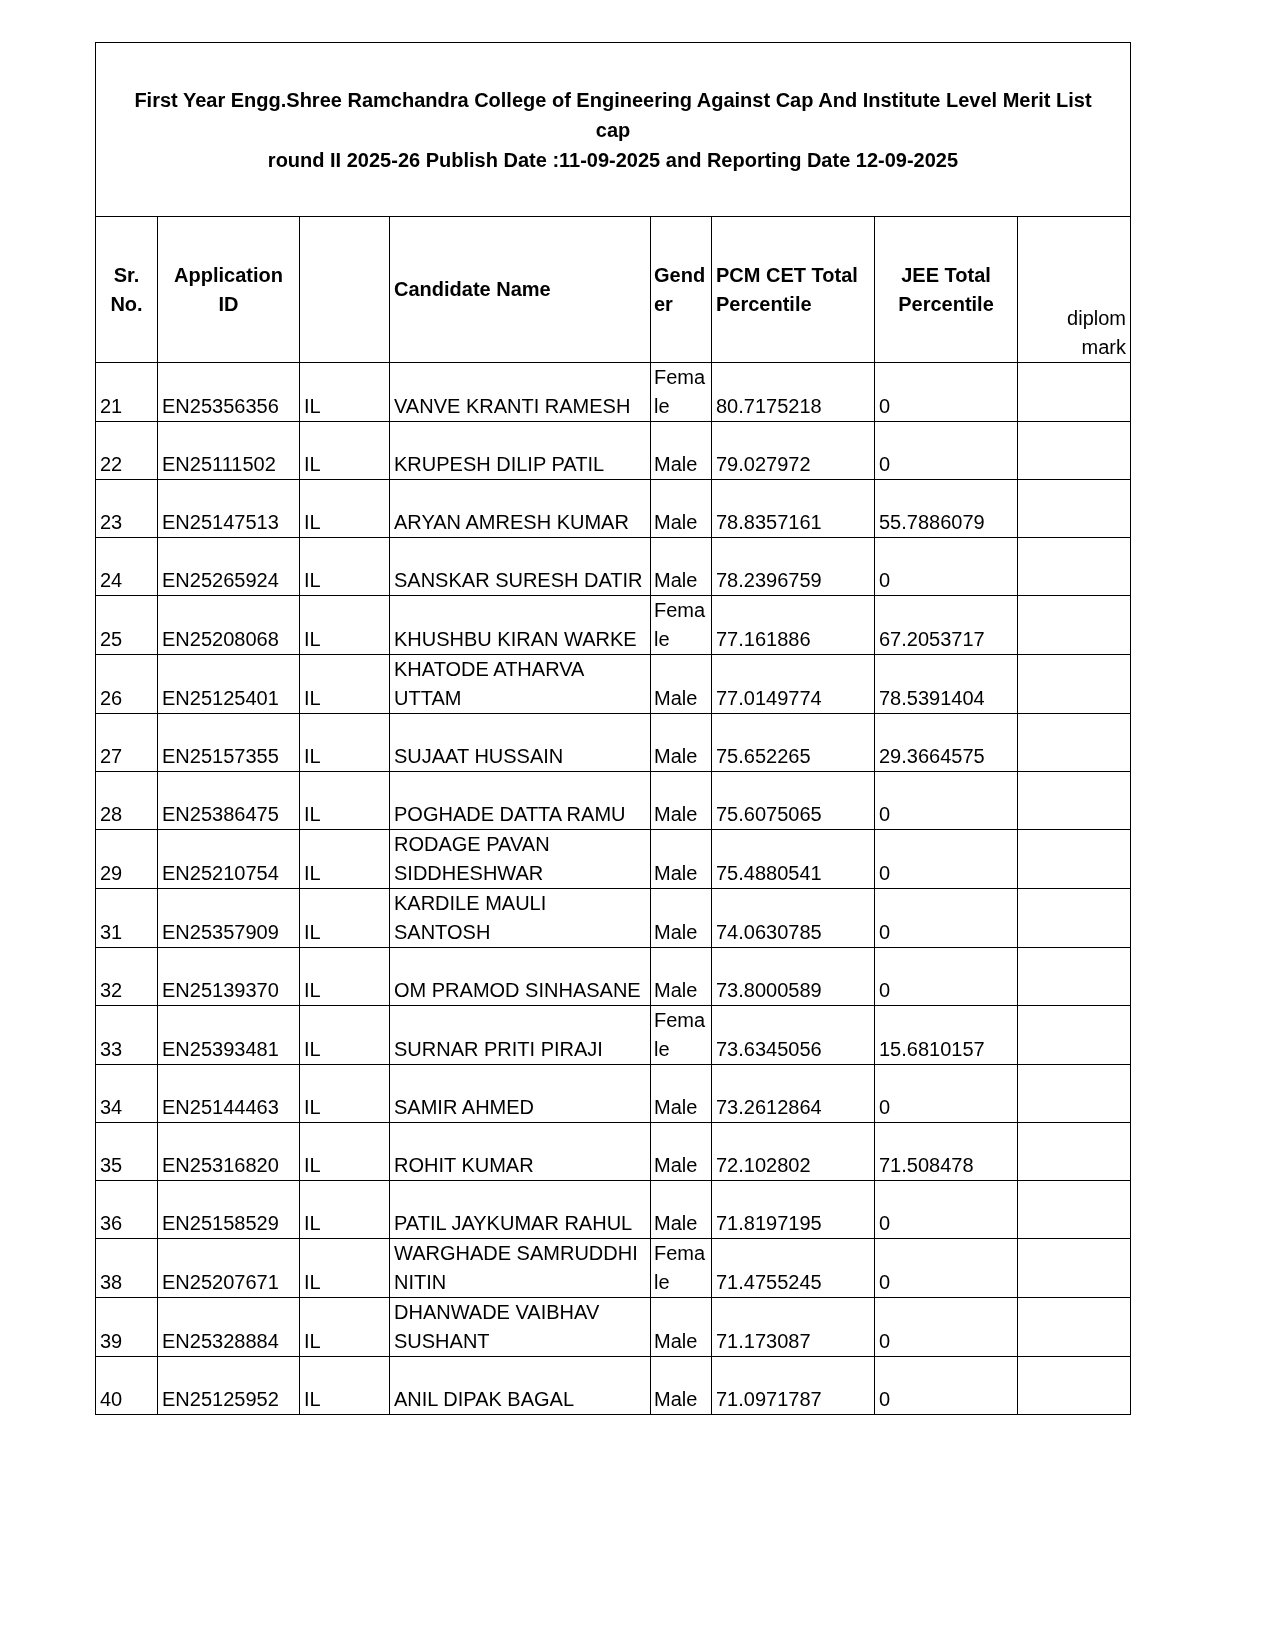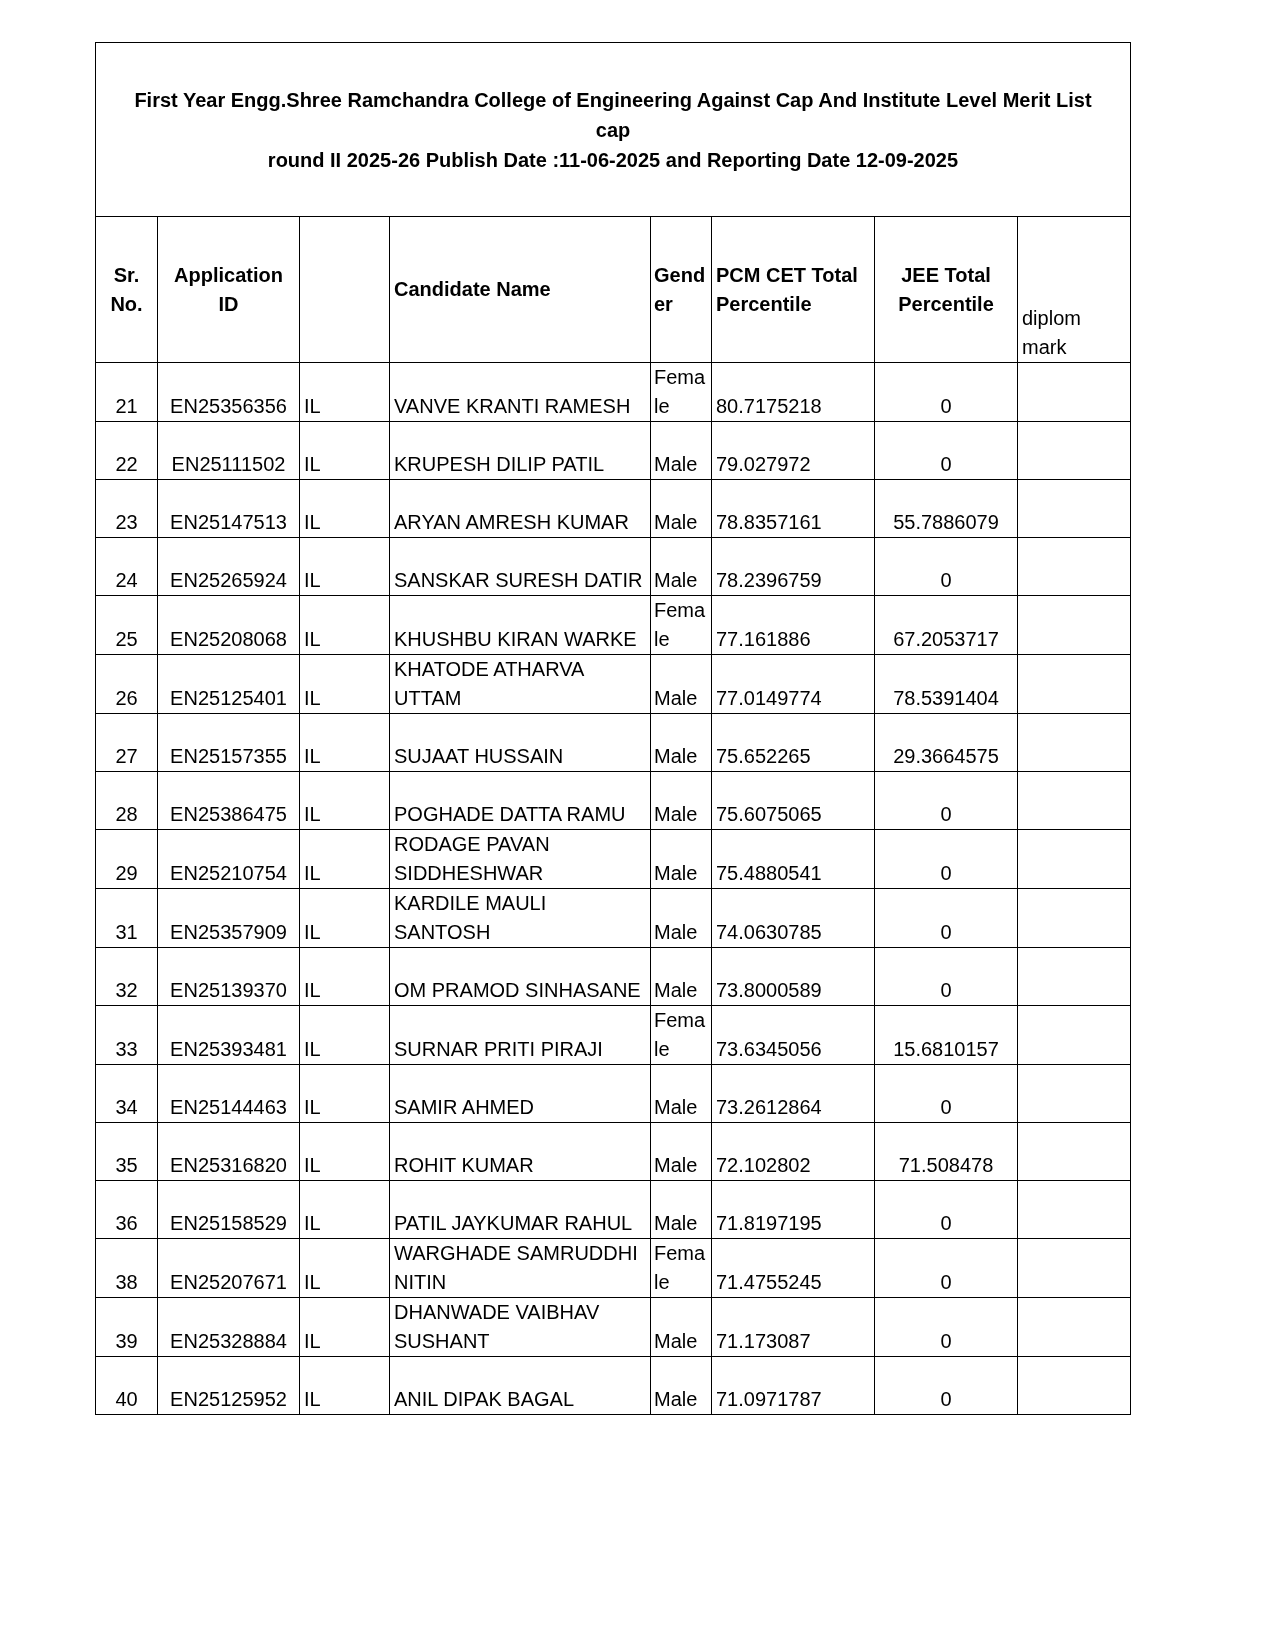--- a/index.html
+++ b/index.html
@@ -4,23 +4,23 @@
 <style>
   html, body { margin: 0; padding: 0; background: #ffffff; }
   body { width: 1275px; height: 1650px; position: relative; font-family: "Liberation Sans", sans-serif; color: #000; }
   .sheet { position: absolute; left: 95px; top: 42px; width: 1035px; }
   table { border-collapse: collapse; width: 1035px; table-layout: fixed; border-radius: 25px; }
   td, th { border: 1.5px solid #000; padding: 0 4px; font-size: 20px; line-height: 29px; vertical-align: bottom; overflow: hidden; }
   .title-cell { height: 173px; text-align: center; vertical-align: middle; font-weight: bold; font-size: 20px; line-height: 30px; padding: 0 20px; }
   .hdr th { height: 145px; font-weight: bold; vertical-align: middle; }
   .hdr .c { text-align: center; margin-top: 26px; }
   .hdr .l { text-align: left; }
-  .hdr .diploma { font-weight: normal; vertical-align: bottom; text-align: left; }
+  .hdr .diploma { font-weight: normal; vertical-align: bottom; text-align: right; }
   tbody tr.data td { height: 57px; }
-  .center { text-align: center; }
+  .center { text-align: left; }
   .left { text-align: left; }
   .gender { padding: 0 3px; word-break: break-all; }
 </style>
 </head>
 <body>
 
 <div class="sheet">
   <table>
     <colgroup>
       <col style="width:62px">
@@ -29,21 +29,21 @@
       <col style="width:261px">
       <col style="width:61px">
       <col style="width:163px">
       <col style="width:143px">
       <col style="width:113px">
     </colgroup>
     <thead>
       <tr>
         <th colspan="8" class="title-cell">
           <div>First Year Engg.Shree Ramchandra College of Engineering Against Cap And Institute Level Merit List  cap</div>
-          <div>round II 2025-26  Publish Date :11-06-2025 and Reporting Date 12-09-2025</div>
+          <div>round II 2025-26  Publish Date :11-09-2025 and Reporting Date 12-09-2025</div>
         </th>
       </tr>
       <tr class="hdr">
         <th class="c">Sr. No.</th>
         <th class="c">Application ID</th>
         <th class="c"></th>
         <th class="l">Candidate Name</th>
         <th class="l gender">Gender</th>
         <th class="l">PCM CET Total Percentile</th>
         <th class="c">JEE Total Percentile</th>

